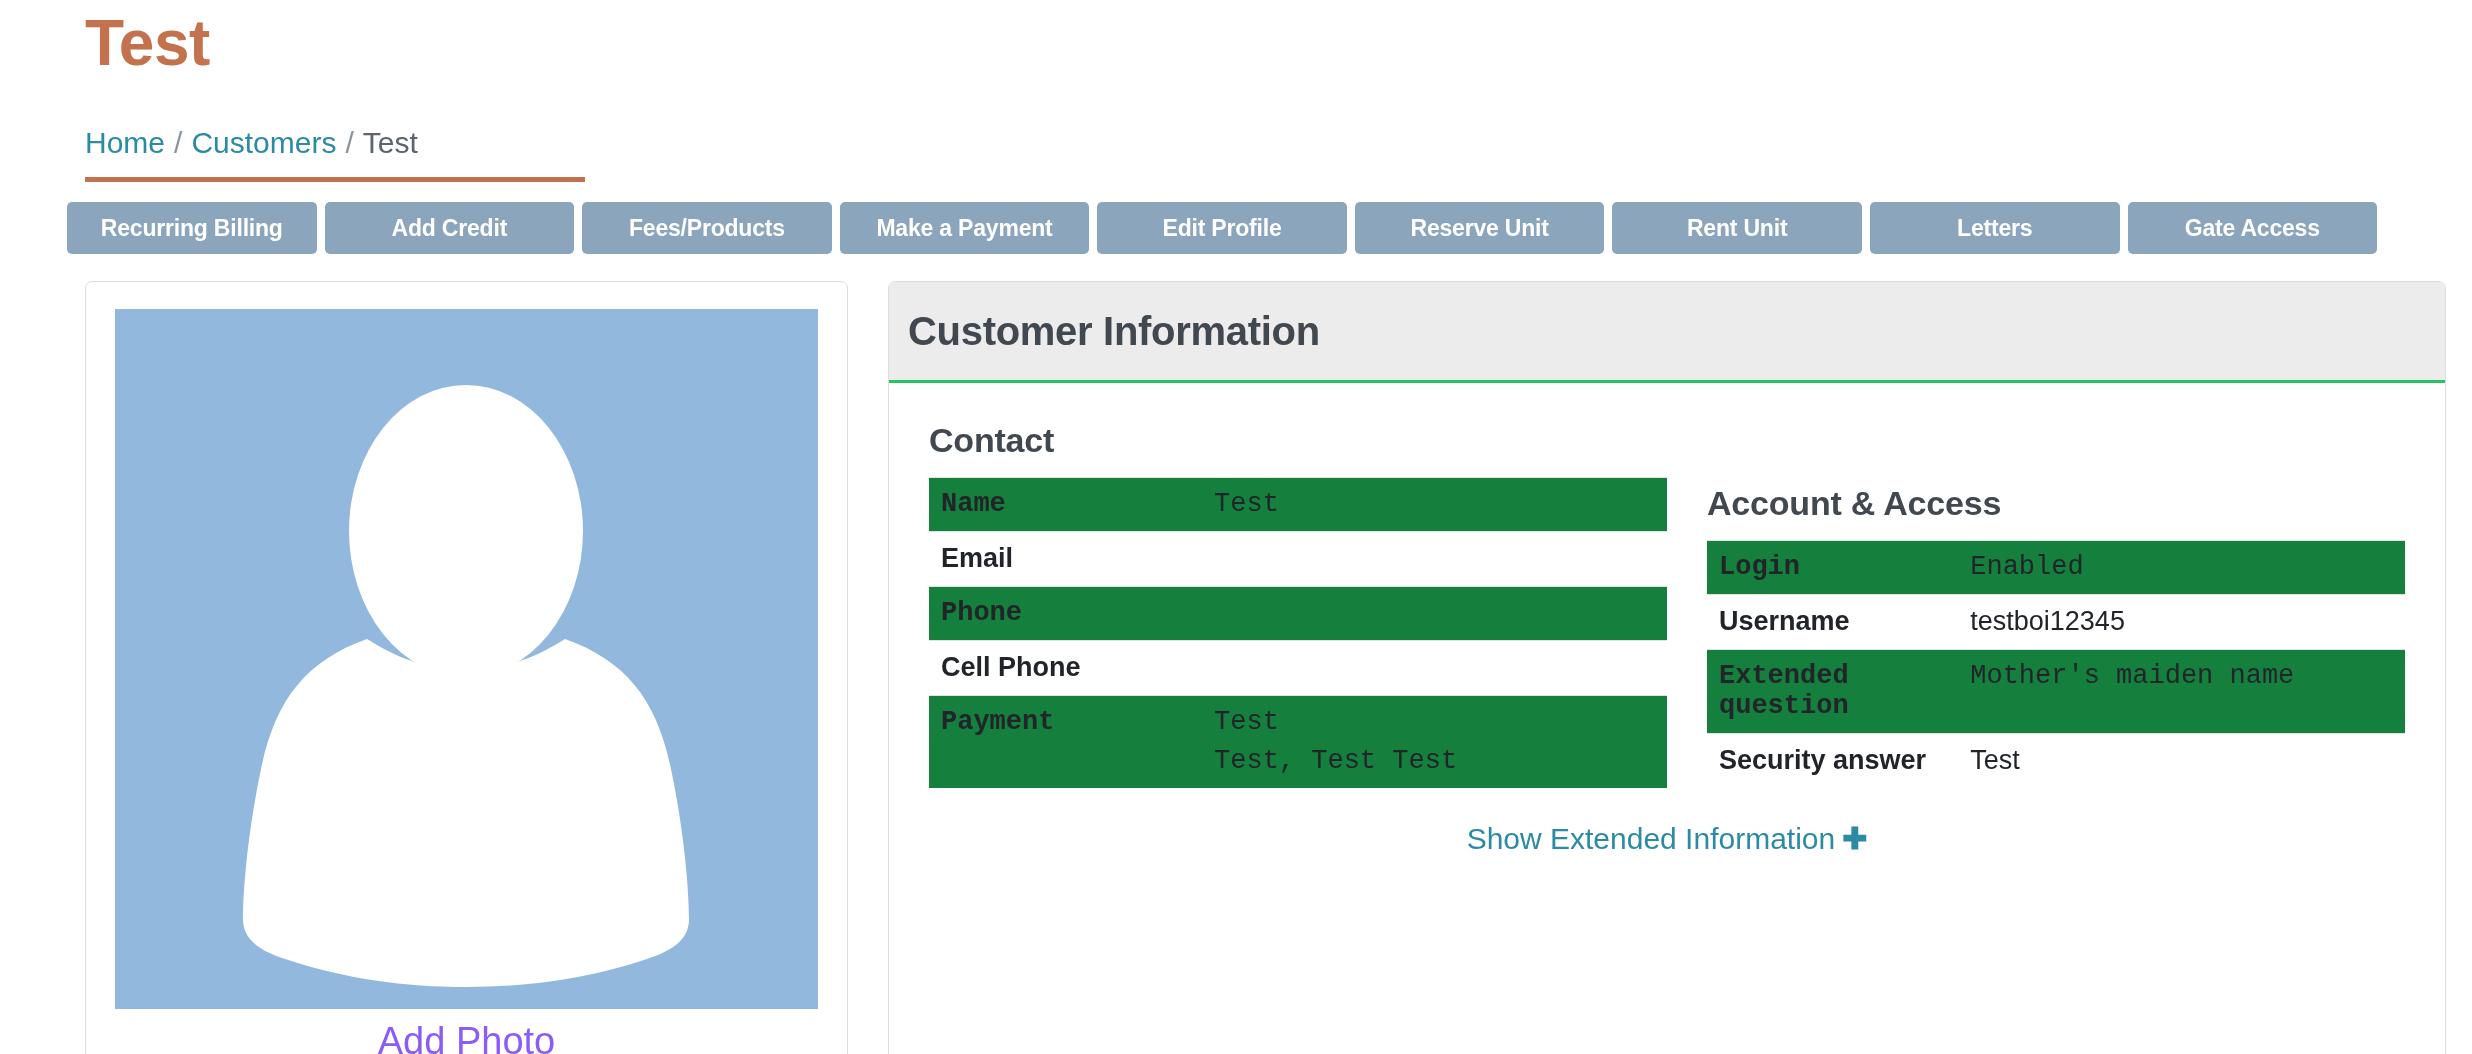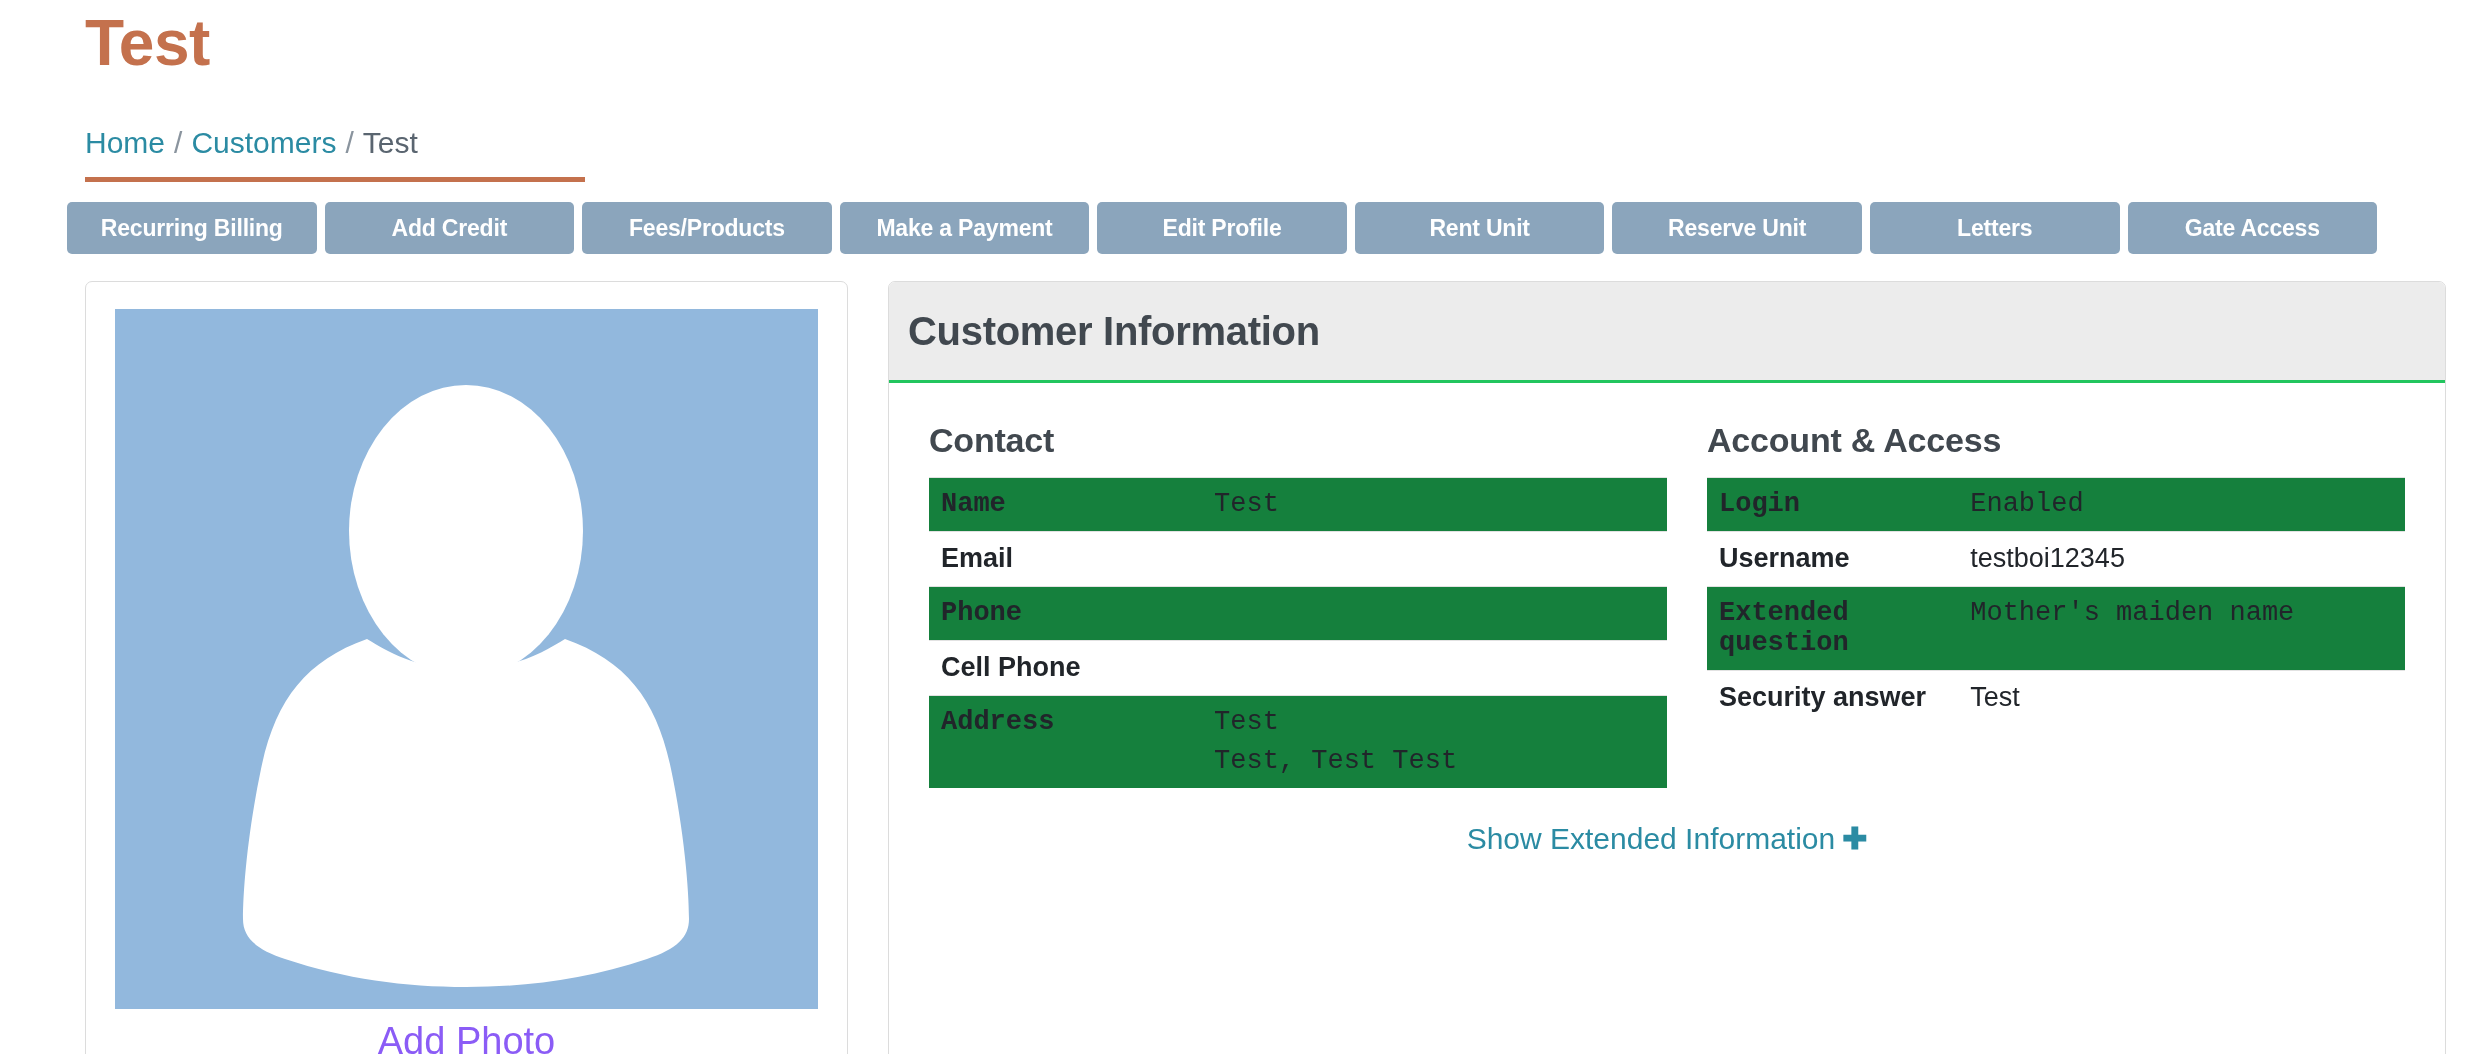--- a/index.html
+++ b/index.html
@@ -141,20 +141,21 @@
     color: #41484f;
     letter-spacing: -0.3px;
   }
   .card-body {
     position: relative;
     padding: 0 40px;
   }
   .cols {
     display: flex;
     gap: 0;
+    align-items: flex-end;
   }
   .col { width: 50%; padding-top: 38px; }
   .col.right { padding-left: 40px; }
   .col h3 {
     font-size: 34px;
     font-weight: bold;
     color: #41484f;
     margin-bottom: 17px;
     letter-spacing: -0.2px;
   }
@@ -205,22 +206,22 @@
   </div>
 
   <div class="title-rule"></div>
 
   <div class="toolbar">
     <button class="tbtn">Recurring Billing</button>
     <button class="tbtn">Add Credit</button>
     <button class="tbtn">Fees/Products</button>
     <button class="tbtn">Make a Payment</button>
     <button class="tbtn">Edit Profile</button>
+    <button class="tbtn">Reserve Unit</button>
     <button class="tbtn">Rent Unit</button>
-    <button class="tbtn">Reserve Unit</button>
     <button class="tbtn">Letters</button>
     <button class="tbtn">Gate Access</button>
   </div>
 
   <div class="card-photo">
     <div class="photo-box">
       <svg viewBox="0 0 703 700" preserveAspectRatio="xMidYMid slice">
         <ellipse cx="351" cy="222" rx="117" ry="146" fill="#ffffff"></ellipse>
         <path d="M351 360
                  C 300 360 272 342 252 330
@@ -260,21 +261,21 @@
               </tr>
               <tr class="odd">
                 <td class="k">Phone</td>
                 <td class="v"></td>
               </tr>
               <tr>
                 <td class="k">Cell Phone</td>
                 <td class="v"></td>
               </tr>
               <tr class="odd">
-                <td class="k">Address</td>
+                <td class="k">Payment</td>
                 <td class="v"><span>Test</span><span class="line2">Test, Test Test</span></td>
               </tr>
             </tbody>
           </table>
         </div>
 
         <div class="col right">
           <h3>Account &amp; Access</h3>
           <table class="kv">
             <tbody>

